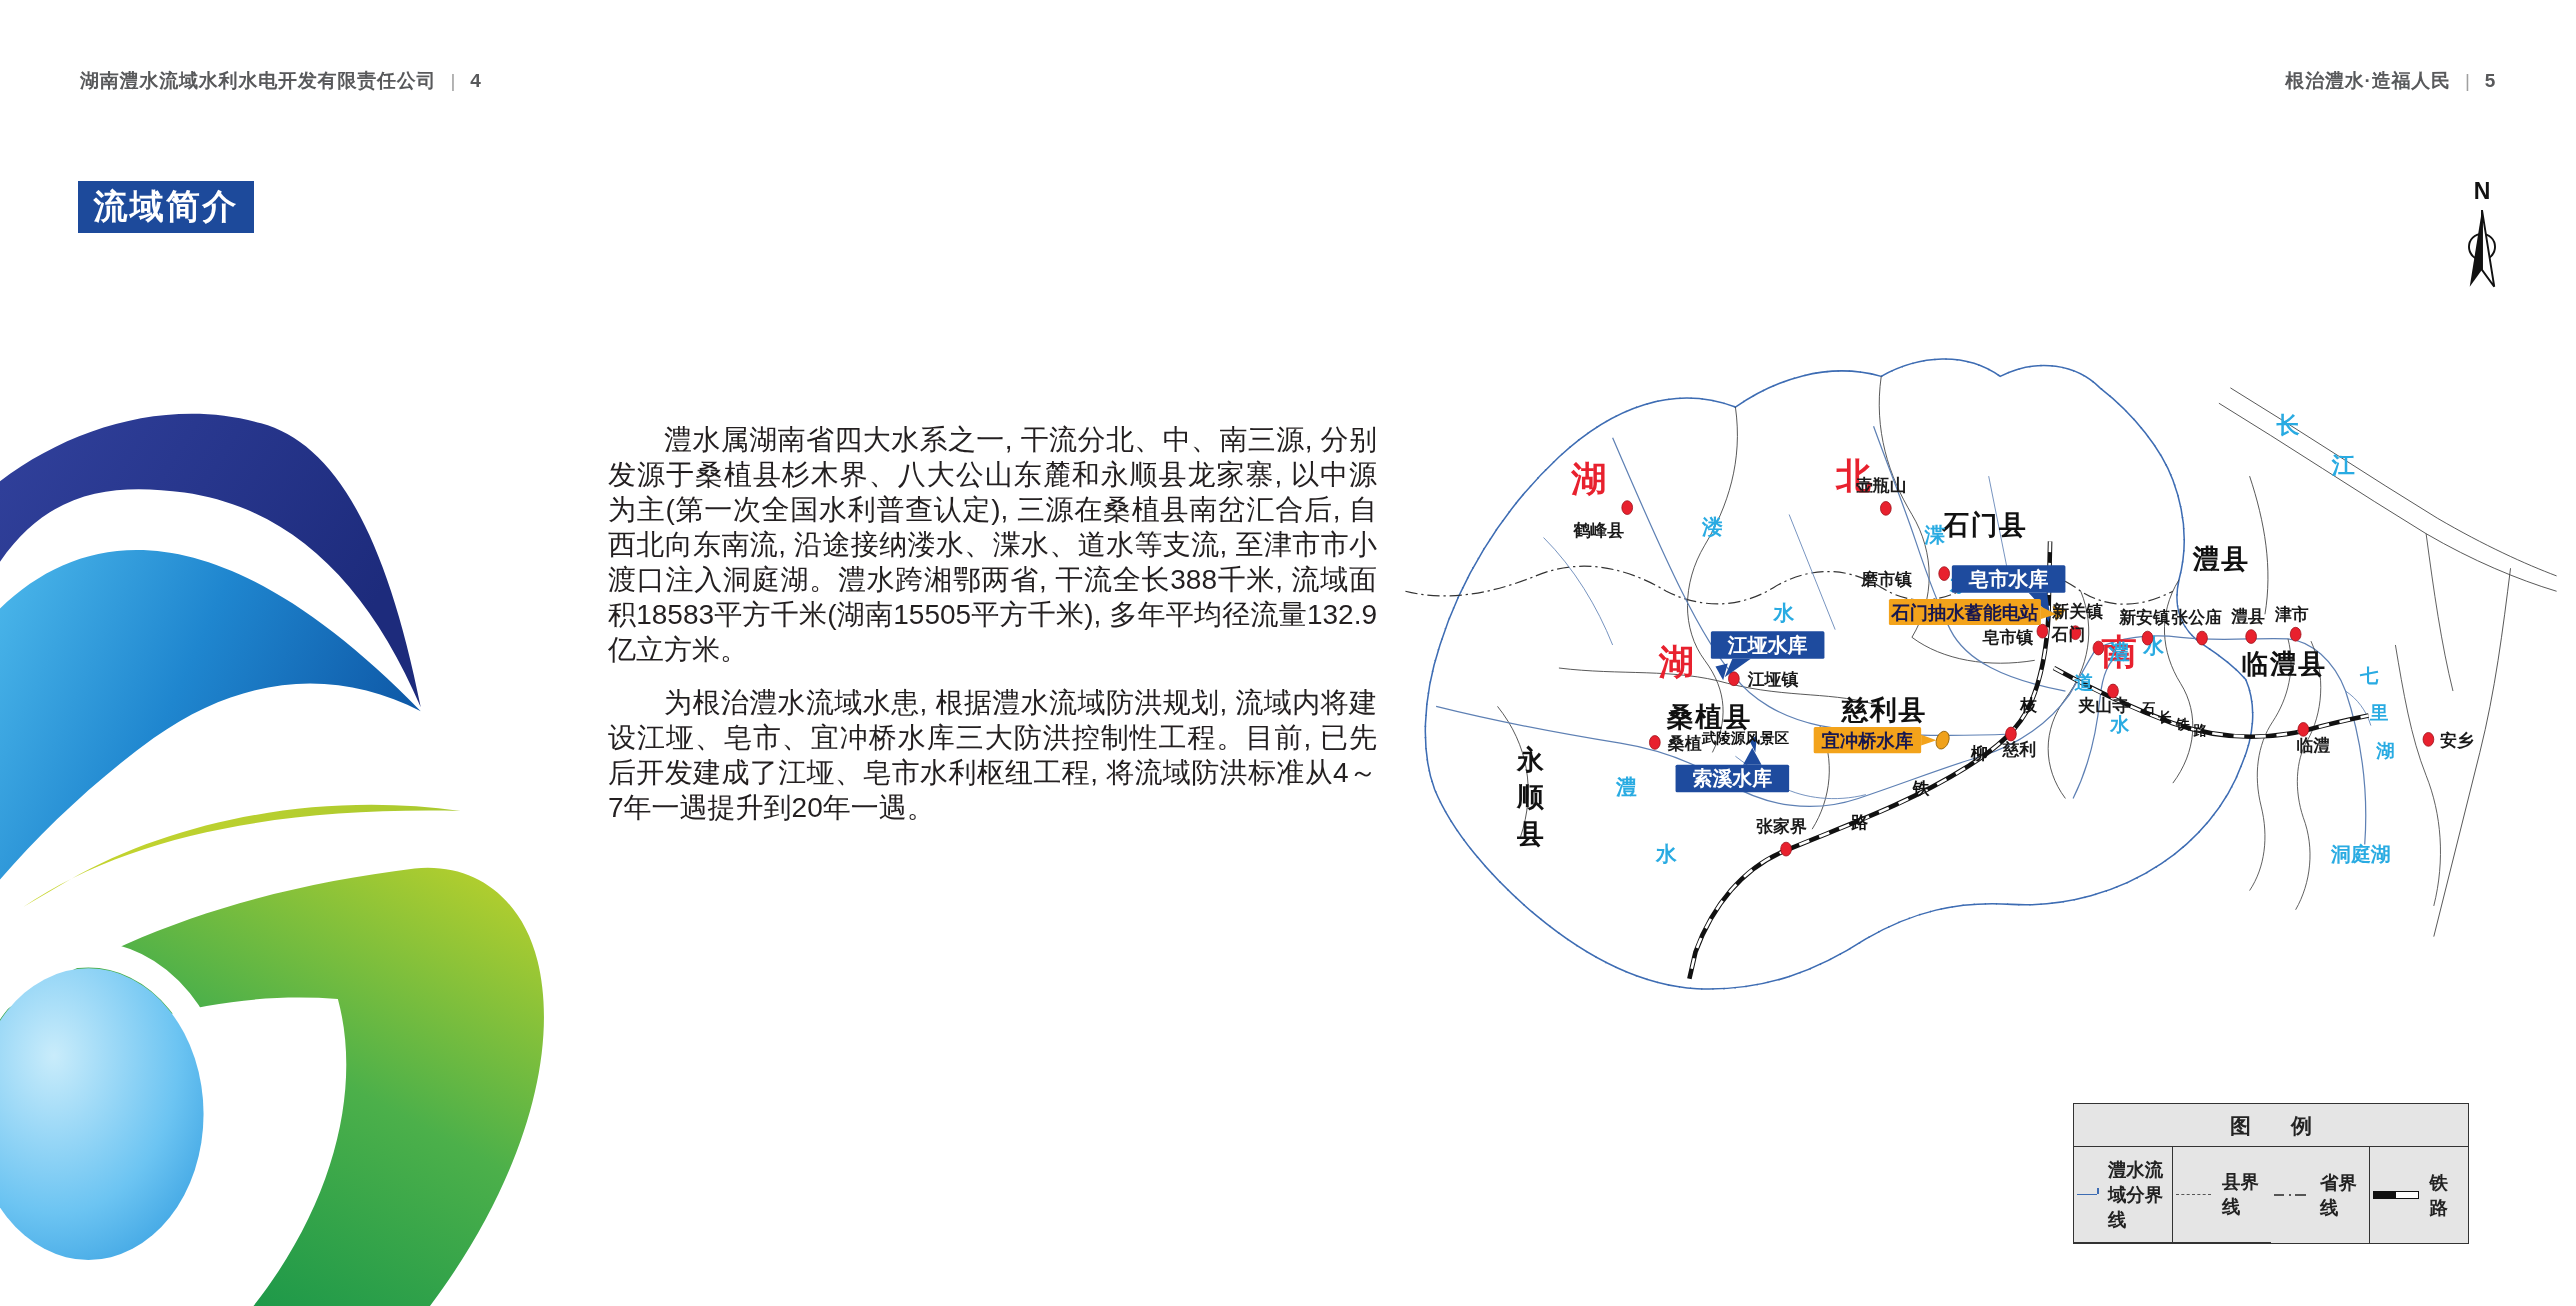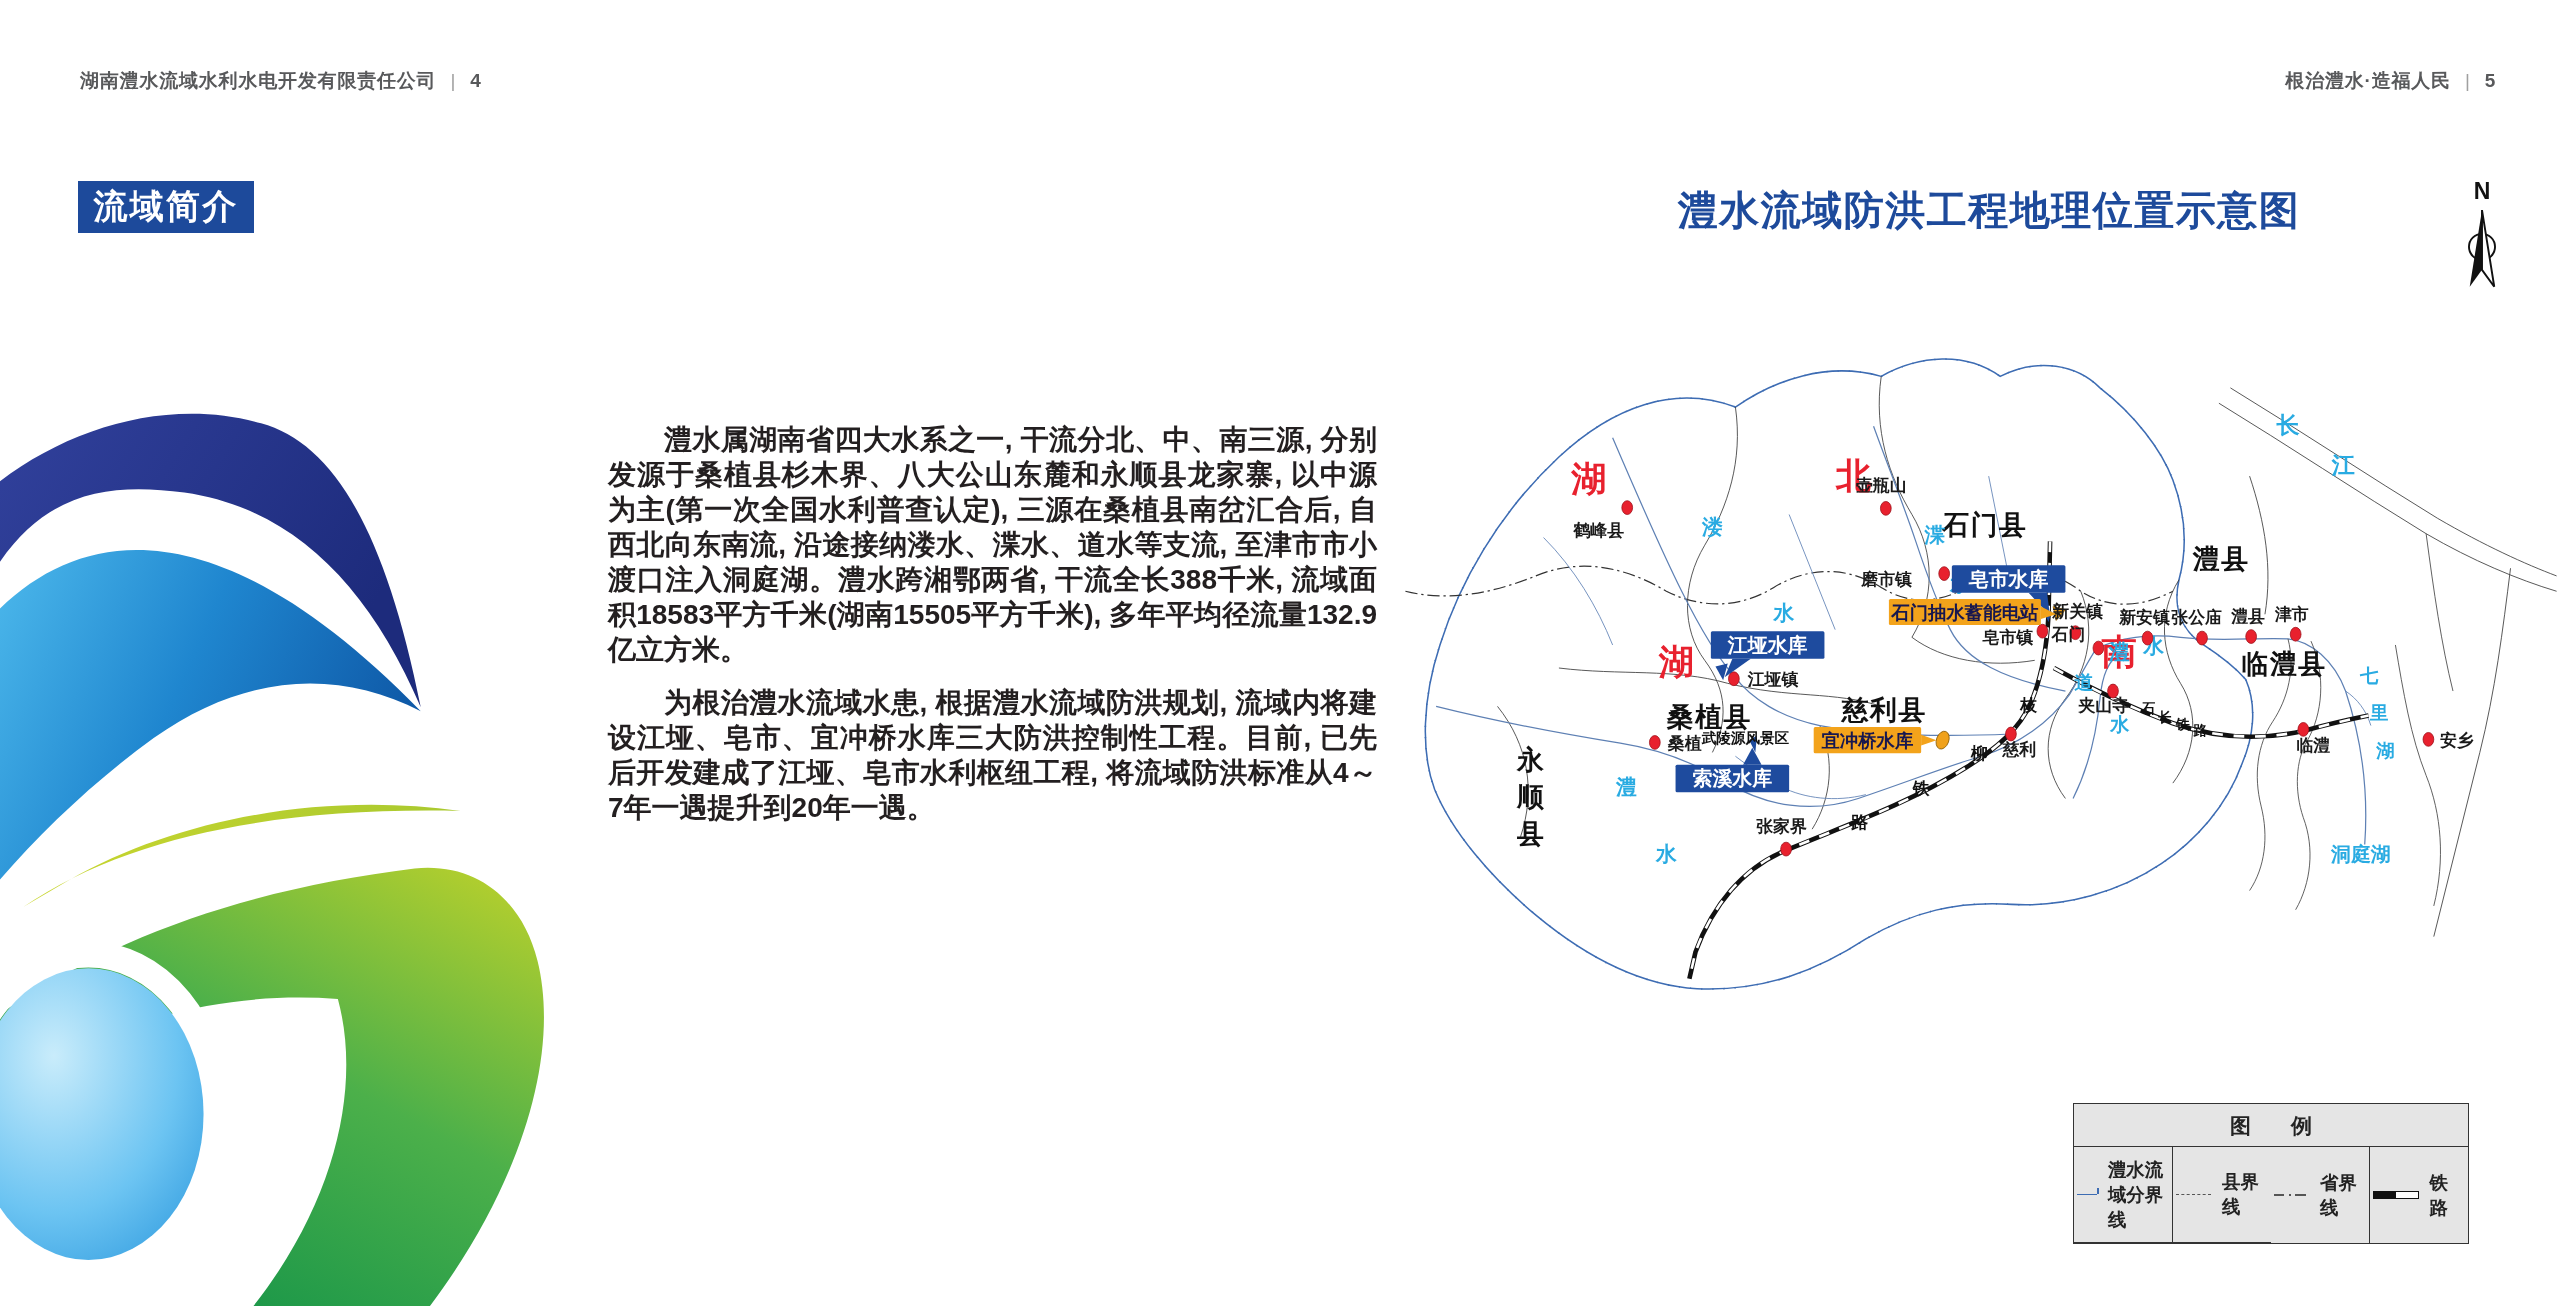--- a/index.html
+++ b/index.html
@@ -9,21 +9,21 @@
   .hdr{position:absolute;top:68px;font-size:19px;font-weight:700;color:#58595b;letter-spacing:0.8px;}
   .hdr-left{left:80px;}
   .hdr-right{right:80px;text-align:right;}
   .hdr .sep{color:#a0a0a0;font-weight:400;padding:0 14px;}
   .hdr .pno{font-weight:700;color:#58595b;}
   
   .section-badge{position:absolute;left:78px;top:181px;width:176px;height:52px;
       background:#1d4a9b;color:#fff;display:flex;align-items:center;justify-content:center;
       font-size:34px;font-weight:700;letter-spacing:2.3px;}
   .bodycol{position:absolute;left:608px;top:422px;width:769px;color:#231f20;
-      font-size:28px;font-weight:700;line-height:35px;text-align:justify;}
+      font-size:28px;font-weight:400;line-height:35px;text-align:justify;}
   .bodycol p{margin:0 0 18.4px 0;text-indent:2em;}
   
   .map-title{position:absolute;left:1674px;top:183px;width:630px;text-align:center;
       color:#1d4a9b;font-size:40px;font-weight:700;letter-spacing:1.5px;}
   .north{position:absolute;left:2455px;top:178px;width:54px;text-align:center;}
   .north .nl{font-size:23px;font-weight:700;color:#111;display:block;margin-bottom:1.5px;}
   
   .legend{position:absolute;left:2073px;top:1103px;width:394px;border:1.5px solid #333;
       background:#e5e5e5;color:#222;}
   .legend .ttl{border-bottom:0.8px solid #333;text-align:center;font-size:21px;font-weight:700;
@@ -109,21 +109,20 @@
       </radialGradient>
     </defs>
     <path fill="url(#gNavy)" d="M -60,150 C 40,40 200,-20 340,20 C 430,45 500,150 548,390 C 480,230 380,130 240,110 C 120,95 10,110 -60,330 Z"></path>
     <path fill="url(#gBlue)" d="M -60,335 C 60,150 260,100 548,395 C 440,340 320,345 200,430 C 110,495 30,575 -30,650 Z"></path>
     <path fill="url(#gChart)" d="M 30,650 C 170,555 370,520 600,525 C 420,500 230,535 90,615 Z"></path>
     <path fill="url(#gGreen)" d="M -30,810 C 150,680 340,625 540,600 C 620,592 680,640 700,720 C 730,840 680,1010 560,1170 L 330,1170 C 440,1030 470,880 440,770 C 300,760 150,790 -30,900 Z"></path>
     <ellipse cx="115" cy="920" rx="168" ry="208" fill="none" stroke="#ffffff" stroke-width="34"></ellipse>
     <ellipse cx="115" cy="920" rx="150" ry="190" fill="url(#gBlob)"></ellipse>
   </svg>
 
-  <div class="map-title">澧水流域防洪工程地理位置示意图</div>
 
   <div class="north">
     <span class="nl">N</span>
     <svg width="34" height="92" viewBox="0 0 44 120">
       <circle cx="22" cy="52" r="17" fill="none" stroke="#111" stroke-width="2.5"></circle>
       <polygon points="22,4 6,104 22,82" fill="#111"></polygon>
       <polygon points="22,4 38,104 22,82" fill="#fff" stroke="#111" stroke-width="2.5"></polygon>
     </svg>
   </div>
 

